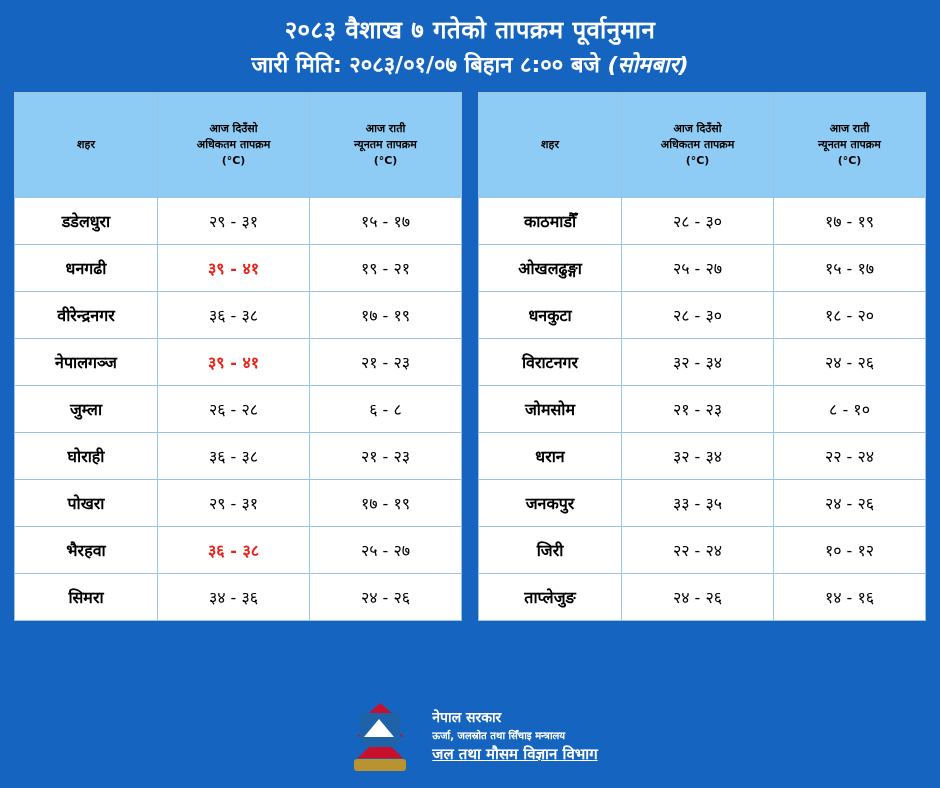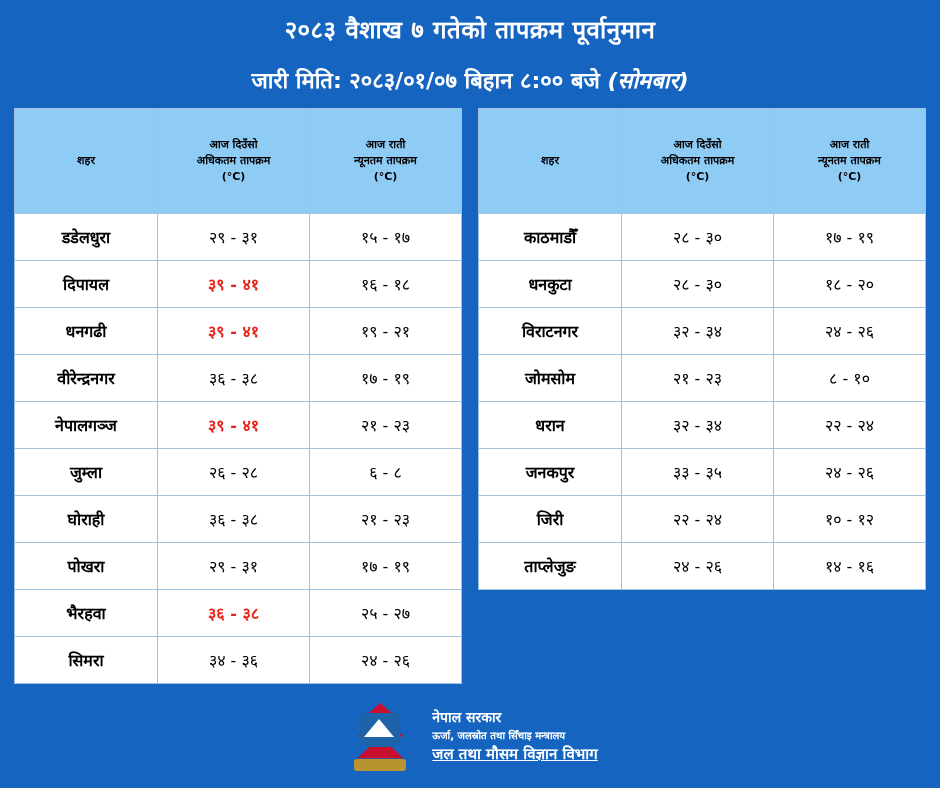--- a/index.html
+++ b/index.html
@@ -29,21 +29,21 @@
   .header .line1 {
     font-size: 24px;
     font-weight: bold;
     letter-spacing: 0.5px;
     line-height: 1.35;
   }
   .header .line2 {
     font-size: 22px;
     font-weight: bold;
     line-height: 1.35;
-    margin-top: 20px;
+    margin-top: 4px;
   }
   .header .line2 .day {
     font-style: italic;
   }
   .tables-wrap {
     flex: 1 1 auto;
     display: flex;
     flex-direction: row;
     justify-content: space-between;
     align-items: flex-start;
@@ -184,25 +184,20 @@
           </th>
         </tr>
       </thead>
       <tbody>
         <tr>
           <td class="city">डडेलधुरा</td>
           <td>२९ - ३१</td>
           <td>१५ - १७</td>
         </tr>
         <tr>
-          <td class="city">दिपायल</td>
-          <td class="hot">३९ - ४१</td>
-          <td>१६ - १८</td>
-        </tr>
-        <tr>
           <td class="city">धनगढी</td>
           <td class="hot">३९ - ४१</td>
           <td>१९ - २१</td>
         </tr>
         <tr>
           <td class="city">वीरेन्द्रनगर</td>
           <td>३६ - ३८</td>
           <td>१७ - १९</td>
         </tr>
         <tr>
@@ -257,20 +252,25 @@
             <div>न्यूनतम तापक्रम</div>
             <div>(°C)</div>
           </th>
         </tr>
       </thead>
       <tbody>
         <tr>
           <td class="city">काठमाडौँ</td>
           <td>२८ - ३०</td>
           <td>१७ - १९</td>
+        </tr>
+        <tr>
+          <td class="city">ओखलढुङ्गा</td>
+          <td>२५ - २७</td>
+          <td>१५ - १७</td>
         </tr>
         <tr>
           <td class="city">धनकुटा</td>
           <td>२८ - ३०</td>
           <td>१८ - २०</td>
         </tr>
         <tr>
           <td class="city">विराटनगर</td>
           <td>३२ - ३४</td>
           <td>२४ - २६</td>

